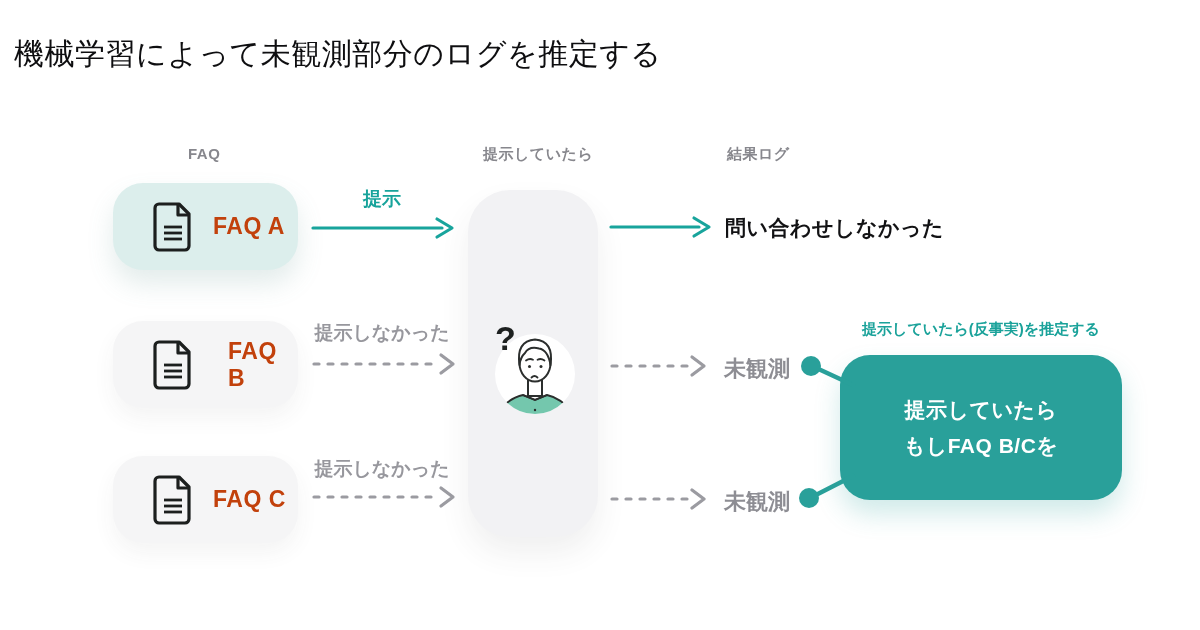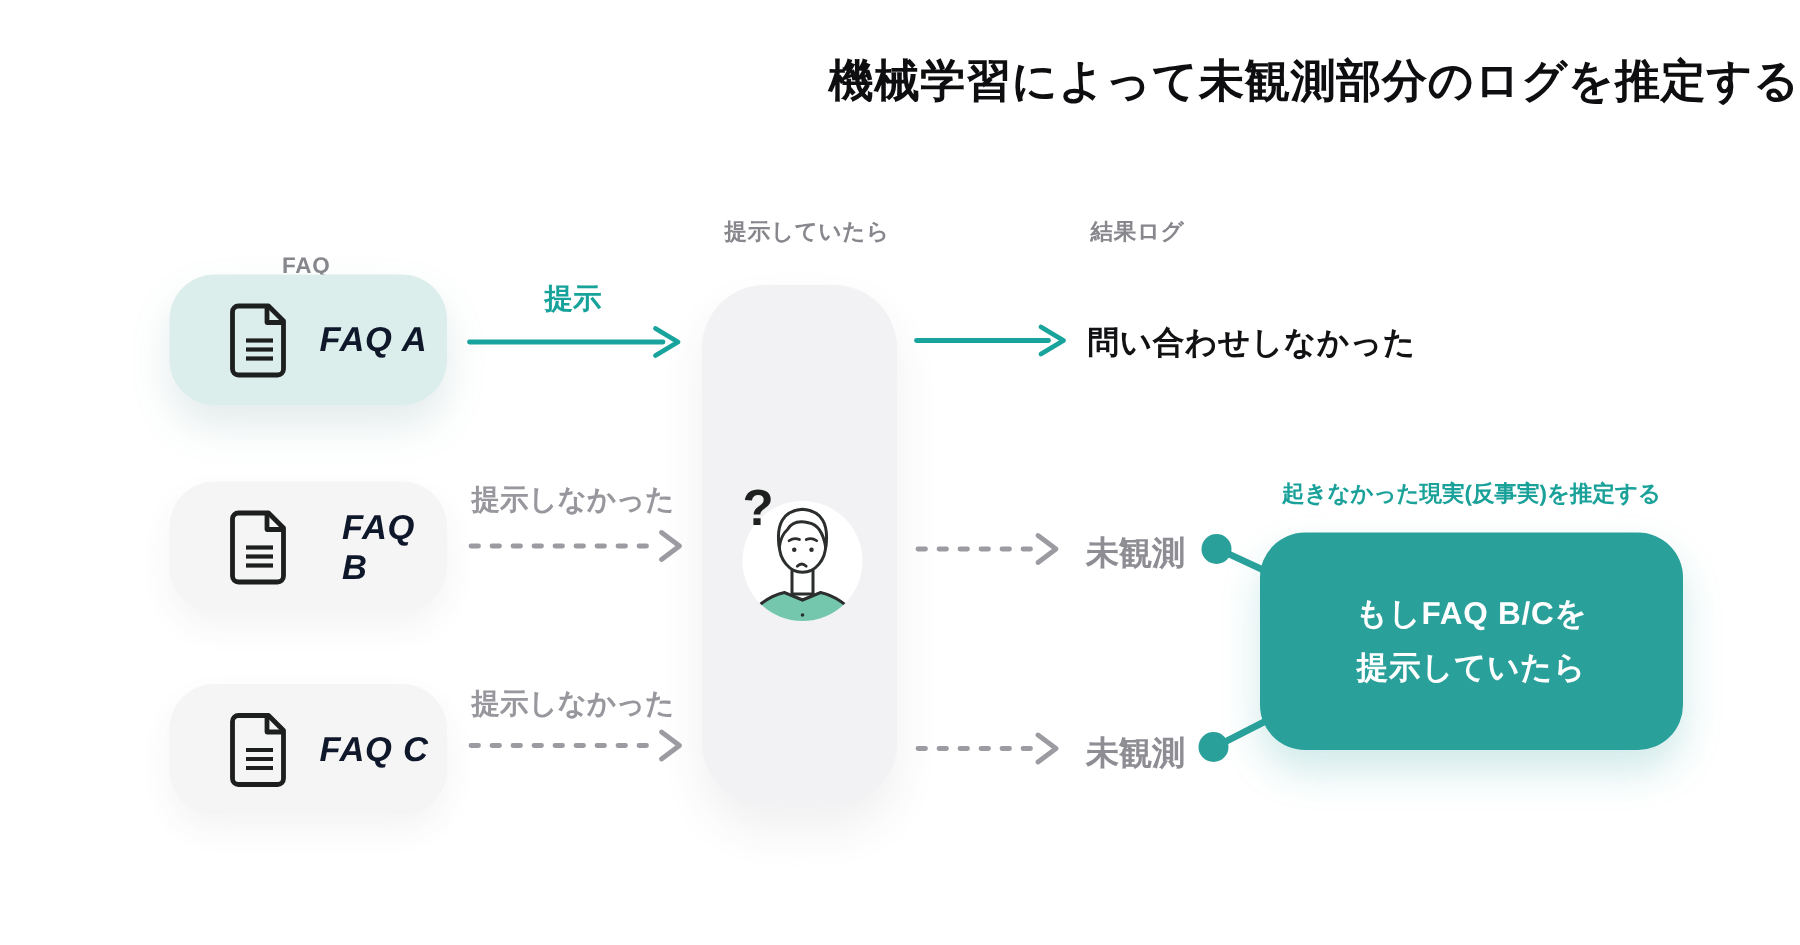--- a/index.html
+++ b/index.html
@@ -9,35 +9,36 @@
     position: relative;
     width: 1200px;
     height: 630px;
     background: #ffffff;
     overflow: hidden;
   }
   .title {
     position: absolute;
     left: 0; right: 0;
     top: 34px;
-    text-align: right;
+    text-align: left;
     font-size: 30px;
-    font-weight: 700;
+    font-weight: 400;
     color: #0e0e10;
     letter-spacing: 0.5px;
+    padding-left: 14px;
   }
   .col-header {
     position: absolute;
     top: 145px;
     font-size: 15px;
     font-weight: 700;
     color: #87878d;
     letter-spacing: 0.5px;
   }
-  .col-header.faq    { left: 188px; margin-top: 24px; }
+  .col-header.faq    { left: 188px; }
   .col-header.person { left: 483px; }
   .col-header.result { left: 727px; }
 
   .faq-card {
     position: absolute;
     left: 113px;
     width: 185px;
     height: 87px;
     border-radius: 30px;
     display: flex;
@@ -53,23 +54,22 @@
     background: #f5f5f6;
     box-shadow: 0 10px 22px rgba(60, 60, 70, 0.06);
   }
   .faq-card.a { top: 183px; }
   .faq-card.b { top: 321px; gap: 32px; }
   .faq-card.c { top: 456px; }
   .faq-card .doc-icon { width: 46px; height: 54px; flex: 0 0 auto; }
   .faq-card .card-label {
     font-size: 23px;
     font-weight: 800;
-    color: #0f172a;
-    letter-spacing: 0.5px;
-    font-style: italic;
+    color: #c2410c;
+    letter-spacing: 0.5px;
   }
 
   .arrow-label {
     position: absolute;
     text-align: center;
     white-space: nowrap;
   }
   .arrow-label.present {
     left: 312px; width: 140px; top: 186px;
     font-size: 19px; font-weight: 800; color: #17a39b;
@@ -226,24 +226,24 @@
         <path d="M53.5 60.5 Q56.5 57.5 59.5 60.5" stroke="#2b2e2d" stroke-width="1.8" stroke-linecap="round"></path>
       </g>
       <text x="17" y="33" font-size="34" font-weight="600" fill="#1d201f">?</text>
     </svg>
   </div>
 
   <div class="result-label observed">問い合わせしなかった</div>
   <div class="result-label unobserved b">未観測</div>
   <div class="result-label unobserved c">未観測</div>
 
-  <div class="callout-annotation">起きなかった現実(反事実)を推定する</div>
+  <div class="callout-annotation">提示していたら(反事実)を推定する</div>
   <div class="callout-box">
+    <div class="callout-line">提示していたら</div>
     <div class="callout-line">もしFAQ B/Cを</div>
-    <div class="callout-line">提示していたら</div>
   </div>
 
   <svg class="flow-overlay" viewBox="0 0 1200 630">
 
     <g stroke="#18a49c" stroke-width="3.2" stroke-linecap="round" stroke-linejoin="round" fill="none">
       <line x1="313" y1="228" x2="442" y2="228"></line>
       <polyline points="437,219 452,228 437,237"></polyline>
     </g>
 
     <g stroke="#18a49c" stroke-width="3.2" stroke-linecap="round" stroke-linejoin="round" fill="none">

